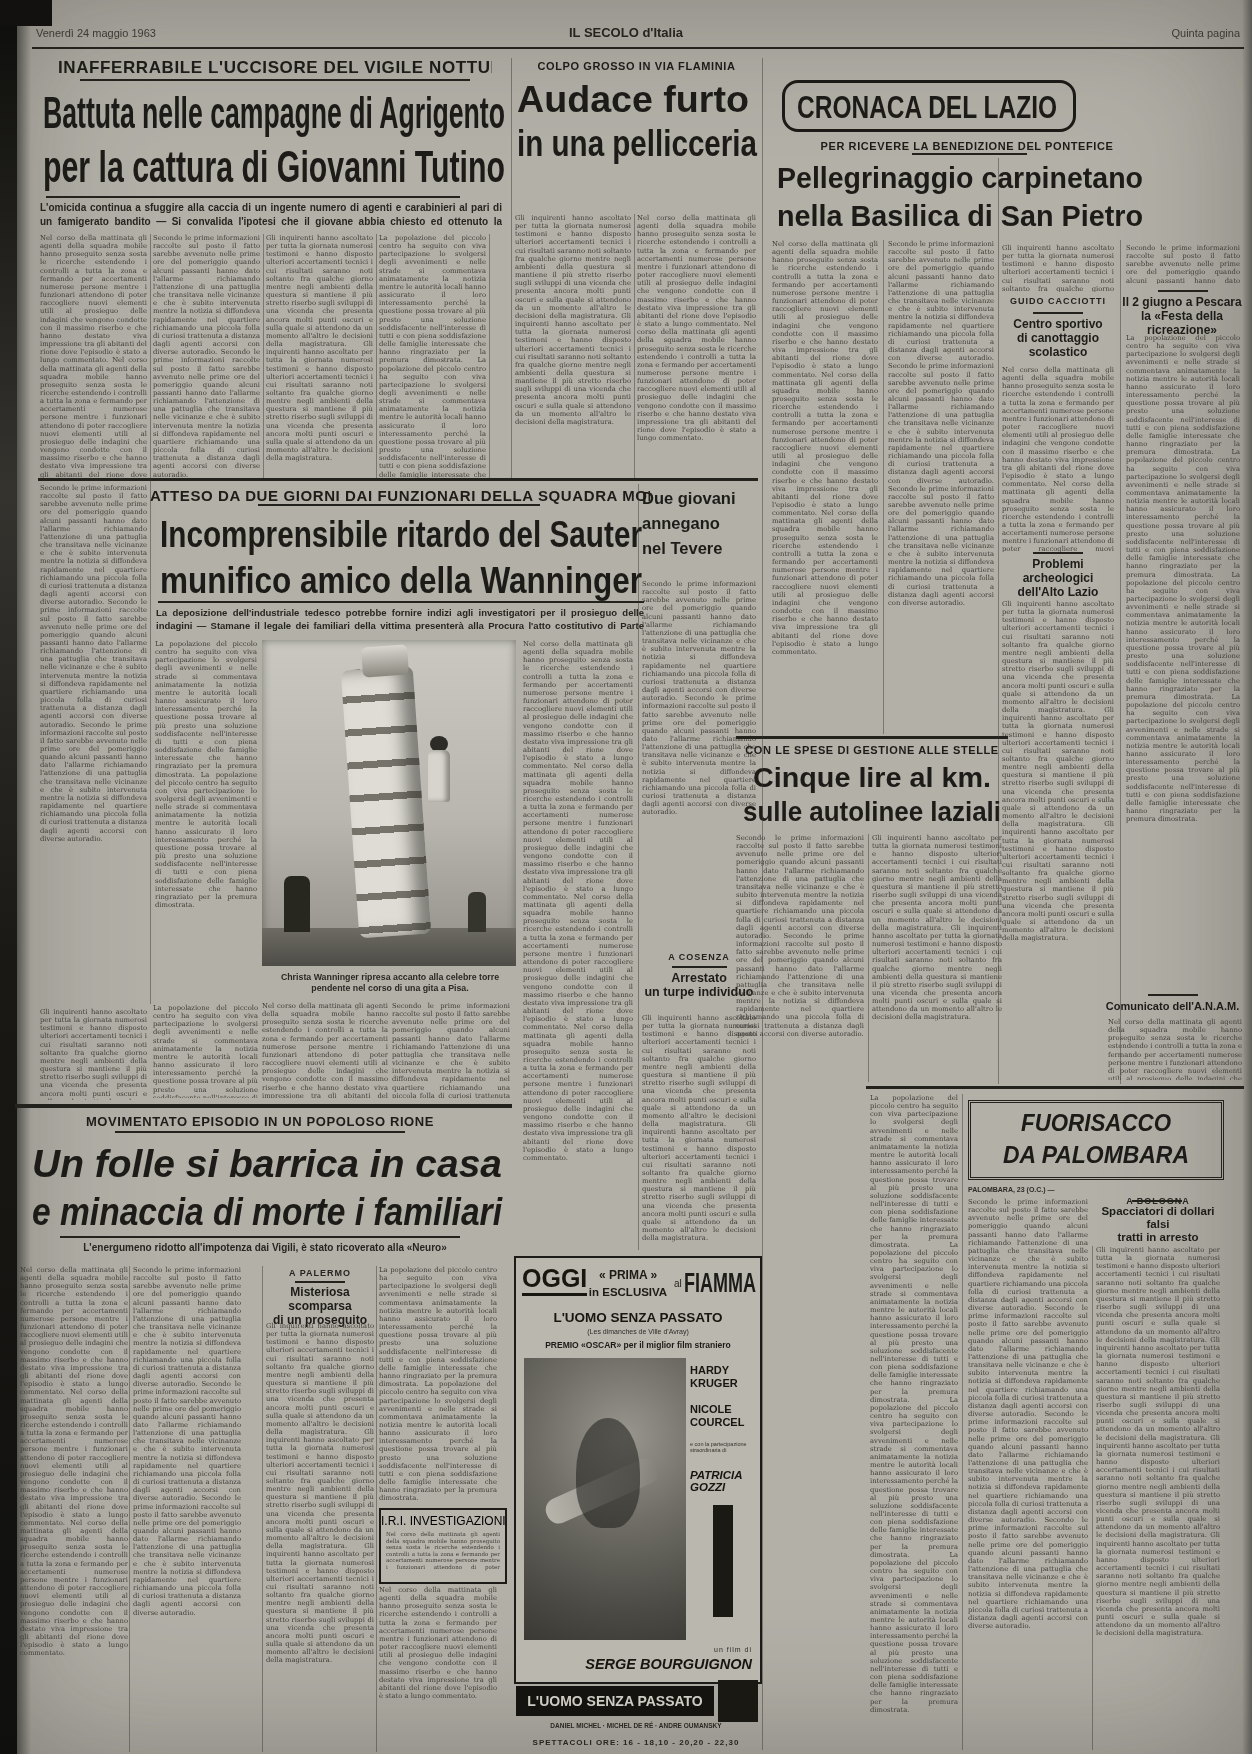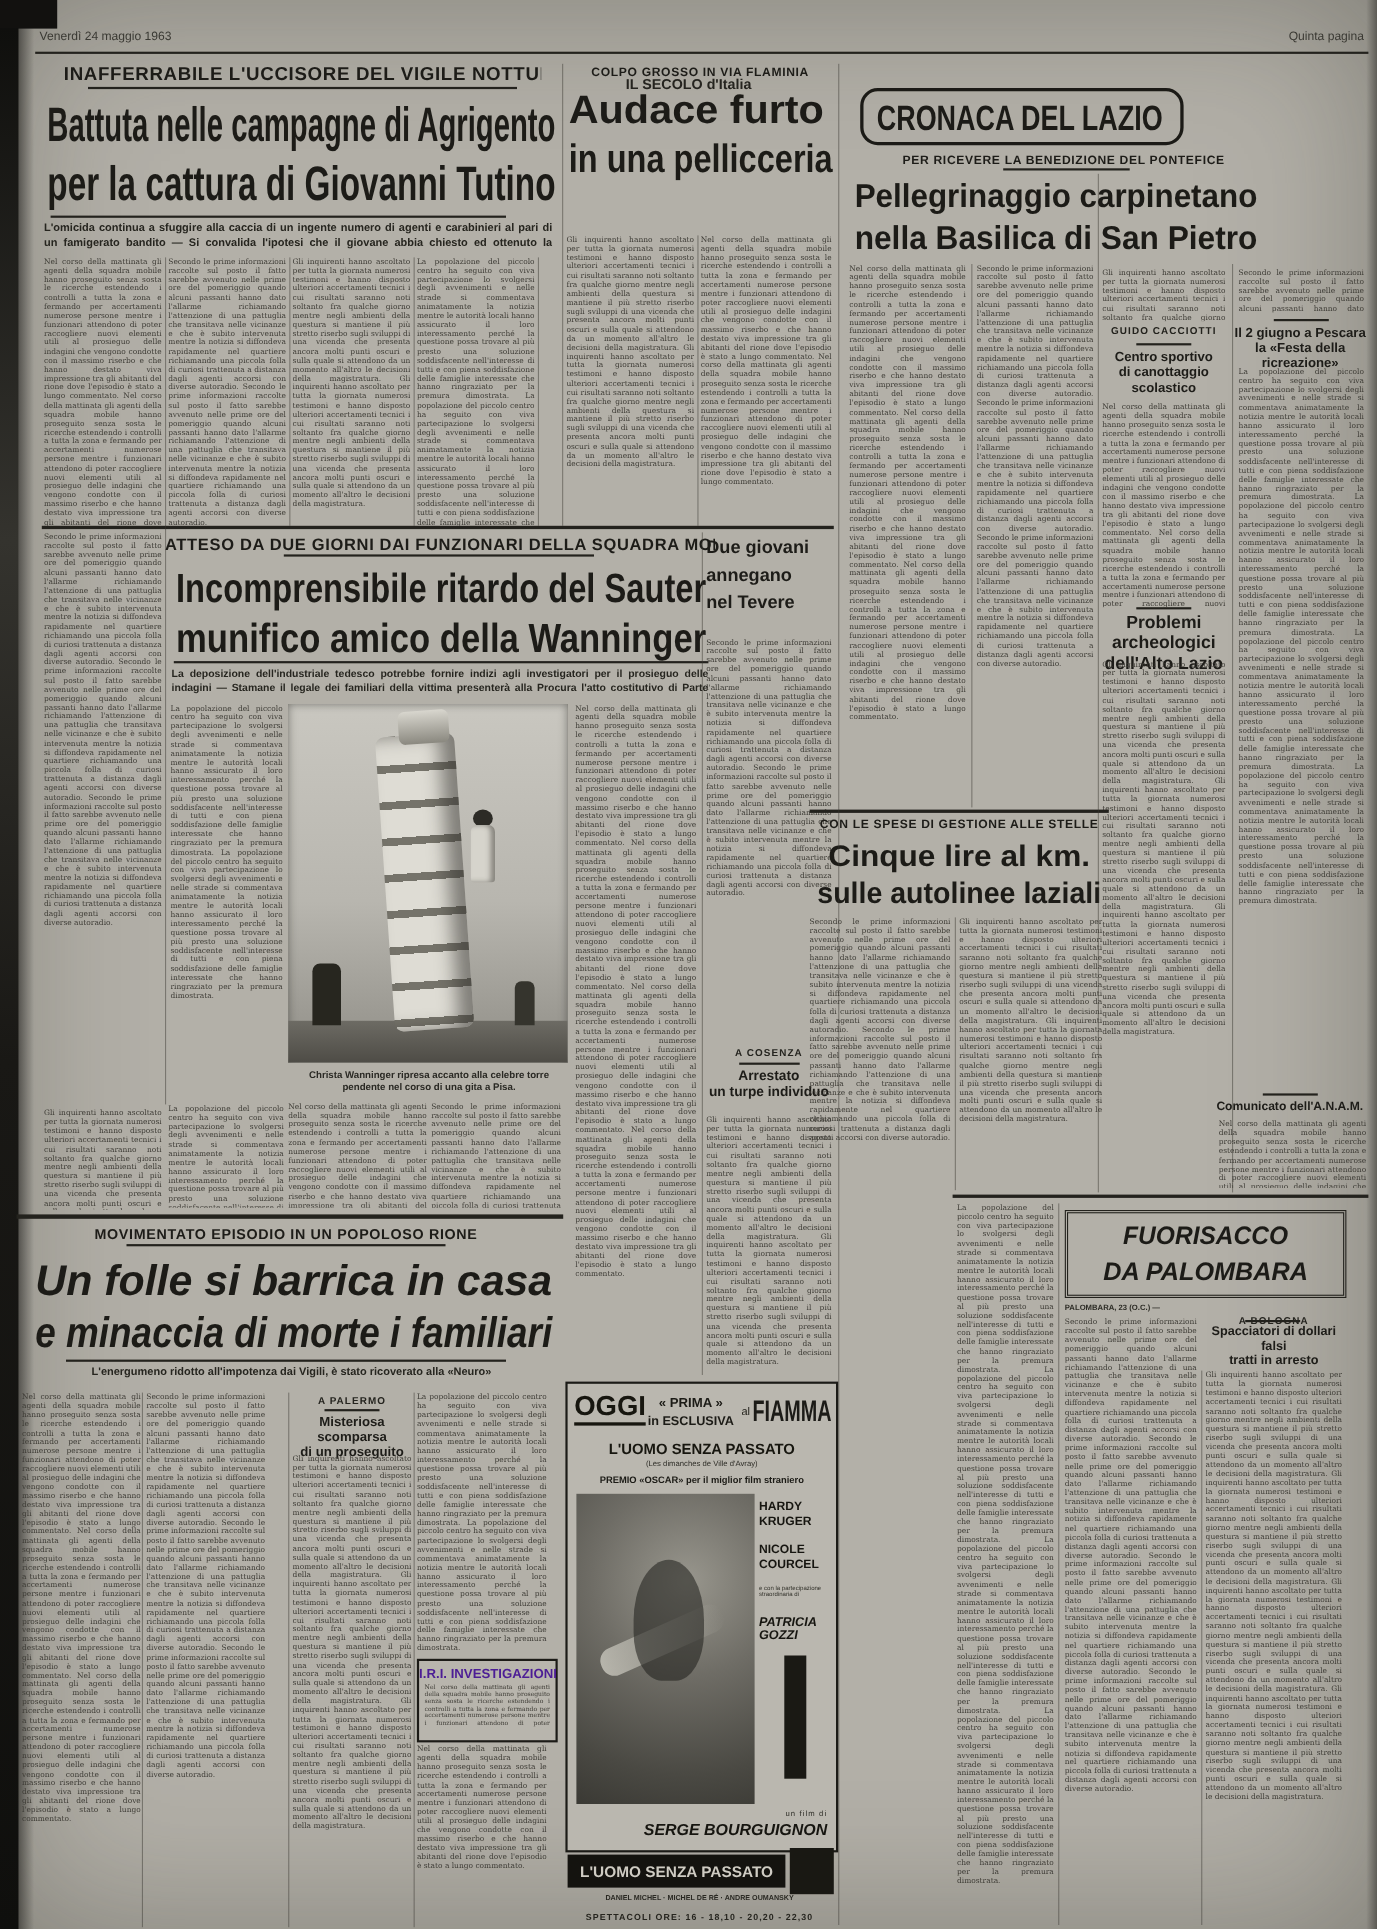--- a/index.html
+++ b/index.html
@@ -26,21 +26,21 @@
 <body>
 
 <div class="page">
 
   <div class="abs" style="left:0;top:0;width:17px;height:1754px;background:linear-gradient(180deg,#0d0d0b,#34332e 28%,#191815 55%,#0f0f0d 100%);"></div>
   <div class="abs" style="left:17px;top:0;width:14px;height:1754px;background:linear-gradient(90deg,rgba(30,29,26,.55),rgba(30,29,26,0));"></div>
   <div class="abs" style="left:1242px;top:0;width:10px;height:1754px;background:linear-gradient(270deg,rgba(40,39,35,.5),rgba(40,39,35,0));"></div>
   <div class="abs" style="left:0;top:0;width:52px;height:26px;background:#12110f;"></div>
 
   <div class="abs" style="left:36px;top:27px;width:220px;font-size:11px;color:#3a3933;">Venerdì 24 maggio 1963</div>
-  <div class="abs" style="left:520px;top:25px;width:212px;text-align:center;font-size:13px;font-weight:bold;color:#25241f;margin-top:44px;">IL SECOLO d'Italia</div>
+  <div class="abs" style="left:520px;top:25px;width:212px;text-align:center;font-size:13px;font-weight:bold;color:#25241f;">IL SECOLO d'Italia</div>
   <div class="abs" style="left:1120px;top:27px;width:120px;text-align:right;font-size:11px;color:#3a3933;">Quinta pagina</div>
   <div class="abs hr" style="left:32px;top:47px;width:1212px;height:2px;"></div>
 
   <div class="abs kick" style="left:58px;top:58px;width:434px;font-size:17px;">INAFFERRABILE L'UCCISORE DEL VIGILE NOTTURNO</div>
   <div class="abs hr" style="left:80px;top:79px;width:390px;height:2px;"></div>
   <svg class="abs" style="left:38px;top:84px;" width="472" height="54">
       <text x="236" y="44" text-anchor="middle" font-size="44" textLength="462" lengthAdjust="spacingAndGlyphs">Battuta nelle campagne di Agrigento</text>
     </svg>
   <svg class="abs" style="left:38px;top:138px;" width="472" height="54">
       <text x="236" y="44" text-anchor="middle" font-size="44" textLength="462" lengthAdjust="spacingAndGlyphs">per la cattura di Giovanni Tutino</text>
@@ -78,21 +78,21 @@
     </svg>
   <div class="abs greek" style="left:772px;top:240px;width:106px;height:494px;">Nel corso della mattinata gli agenti della squadra mobile hanno proseguito senza sosta le ricerche estendendo i controlli a tutta la zona e fermando per accertamenti numerose persone mentre i funzionari attendono di poter raccogliere nuovi elementi utili al prosieguo delle indagini che vengono condotte con il massimo riserbo e che hanno destato viva impressione tra gli abitanti del rione dove l'episodio è stato a lungo commentato. Nel corso della mattinata gli agenti della squadra mobile hanno proseguito senza sosta le ricerche estendendo i controlli a tutta la zona e fermando per accertamenti numerose persone mentre i funzionari attendono di poter raccogliere nuovi elementi utili al prosieguo delle indagini che vengono condotte con il massimo riserbo e che hanno destato viva impressione tra gli abitanti del rione dove l'episodio è stato a lungo commentato. Nel corso della mattinata gli agenti della squadra mobile hanno proseguito senza sosta le ricerche estendendo i controlli a tutta la zona e fermando per accertamenti numerose persone mentre i funzionari attendono di poter raccogliere nuovi elementi utili al prosieguo delle indagini che vengono condotte con il massimo riserbo e che hanno destato viva impressione tra gli abitanti del rione dove l'episodio è stato a lungo commentato. </div>
   <div class="abs greek" style="left:888px;top:240px;width:106px;height:494px;">Secondo le prime informazioni raccolte sul posto il fatto sarebbe avvenuto nelle prime ore del pomeriggio quando alcuni passanti hanno dato l'allarme richiamando l'attenzione di una pattuglia che transitava nelle vicinanze e che è subito intervenuta mentre la notizia si diffondeva rapidamente nel quartiere richiamando una piccola folla di curiosi trattenuta a distanza dagli agenti accorsi con diverse autoradio. Secondo le prime informazioni raccolte sul posto il fatto sarebbe avvenuto nelle prime ore del pomeriggio quando alcuni passanti hanno dato l'allarme richiamando l'attenzione di una pattuglia che transitava nelle vicinanze e che è subito intervenuta mentre la notizia si diffondeva rapidamente nel quartiere richiamando una piccola folla di curiosi trattenuta a distanza dagli agenti accorsi con diverse autoradio. Secondo le prime informazioni raccolte sul posto il fatto sarebbe avvenuto nelle prime ore del pomeriggio quando alcuni passanti hanno dato l'allarme richiamando l'attenzione di una pattuglia che transitava nelle vicinanze e che è subito intervenuta mentre la notizia si diffondeva rapidamente nel quartiere richiamando una piccola folla di curiosi trattenuta a distanza dagli agenti accorsi con diverse autoradio. </div>
 
   <div class="abs greek" style="left:1002px;top:244px;width:112px;height:48px;">Gli inquirenti hanno ascoltato per tutta la giornata numerosi testimoni e hanno disposto ulteriori accertamenti tecnici i cui risultati saranno noti soltanto fra qualche giorno mentre negli ambienti della questura si mantiene il più stretto riserbo sugli sviluppi di una vicenda che presenta ancora molti punti oscuri e sulla quale si attendono da un momento all'altro le decisioni della magistratura. </div>
   <div class="abs byline" style="left:1002px;top:296px;width:112px;">GUIDO CACCIOTTI</div>
   <div class="abs hr" style="left:1033px;top:312px;width:50px;height:1.5px;"></div>
   <div class="abs sub" style="left:1002px;top:318px;width:112px;font-size:12px;"><span>Centro sportivo</span><br><span>di canottaggio scolastico</span></div>
   <div class="abs greek" style="left:1002px;top:366px;width:112px;height:186px;">Nel corso della mattinata gli agenti della squadra mobile hanno proseguito senza sosta le ricerche estendendo i controlli a tutta la zona e fermando per accertamenti numerose persone mentre i funzionari attendono di poter raccogliere nuovi elementi utili al prosieguo delle indagini che vengono condotte con il massimo riserbo e che hanno destato viva impressione tra gli abitanti del rione dove l'episodio è stato a lungo commentato. Nel corso della mattinata gli agenti della squadra mobile hanno proseguito senza sosta le ricerche estendendo i controlli a tutta la zona e fermando per accertamenti numerose persone mentre i funzionari attendono di poter raccogliere nuovi elementi utili al prosieguo delle indagini che vengono condotte con il massimo riserbo e che hanno destato viva impressione tra gli abitanti del rione dove l'episodio è stato a lungo commentato. </div>
   <div class="abs hr" style="left:1033px;top:552px;width:50px;height:1.5px;"></div>
-  <div class="abs sub" style="left:1002px;top:558px;width:112px;font-size:16px;"><span>Problemi archeologici</span><br><span>dell'Alto Lazio</span></div>
+  <div class="abs sub" style="left:1002px;top:558px;width:112px;font-size:12px;"><span>Problemi archeologici</span><br><span>dell'Alto Lazio</span></div>
   <div class="abs greek" style="left:1002px;top:600px;width:112px;height:482px;">Gli inquirenti hanno ascoltato per tutta la giornata numerosi testimoni e hanno disposto ulteriori accertamenti tecnici i cui risultati saranno noti soltanto fra qualche giorno mentre negli ambienti della questura si mantiene il più stretto riserbo sugli sviluppi di una vicenda che presenta ancora molti punti oscuri e sulla quale si attendono da un momento all'altro le decisioni della magistratura. Gli inquirenti hanno ascoltato per tutta la giornata numerosi testimoni e hanno disposto ulteriori accertamenti tecnici i cui risultati saranno noti soltanto fra qualche giorno mentre negli ambienti della questura si mantiene il più stretto riserbo sugli sviluppi di una vicenda che presenta ancora molti punti oscuri e sulla quale si attendono da un momento all'altro le decisioni della magistratura. Gli inquirenti hanno ascoltato per tutta la giornata numerosi testimoni e hanno disposto ulteriori accertamenti tecnici i cui risultati saranno noti soltanto fra qualche giorno mentre negli ambienti della questura si mantiene il più stretto riserbo sugli sviluppi di una vicenda che presenta ancora molti punti oscuri e sulla quale si attendono da un momento all'altro le decisioni della magistratura. </div>
 
   <div class="abs greek" style="left:1126px;top:244px;width:114px;height:40px;">Secondo le prime informazioni raccolte sul posto il fatto sarebbe avvenuto nelle prime ore del pomeriggio quando alcuni passanti hanno dato l'allarme richiamando l'attenzione di una pattuglia che transitava nelle vicinanze e che è subito intervenuta mentre la notizia si diffondeva rapidamente nel quartiere richiamando una piccola folla di curiosi trattenuta a distanza dagli agenti accorsi con diverse autoradio. </div>
   <div class="abs hr" style="left:1158px;top:290px;width:50px;height:2px;"></div>
   <div class="abs sub" style="left:1120px;top:296px;width:124px;font-size:12px;"><span>Il 2 giugno a Pescara</span><br><span>la «Festa della ricreazione»</span></div>
   <div class="abs greek" style="left:1126px;top:334px;width:114px;height:656px;">La popolazione del piccolo centro ha seguito con viva partecipazione lo svolgersi degli avvenimenti e nelle strade si commentava animatamente la notizia mentre le autorità locali hanno assicurato il loro interessamento perché la questione possa trovare al più presto una soluzione soddisfacente nell'interesse di tutti e con piena soddisfazione delle famiglie interessate che hanno ringraziato per la premura dimostrata. La popolazione del piccolo centro ha seguito con viva partecipazione lo svolgersi degli avvenimenti e nelle strade si commentava animatamente la notizia mentre le autorità locali hanno assicurato il loro interessamento perché la questione possa trovare al più presto una soluzione soddisfacente nell'interesse di tutti e con piena soddisfazione delle famiglie interessate che hanno ringraziato per la premura dimostrata. La popolazione del piccolo centro ha seguito con viva partecipazione lo svolgersi degli avvenimenti e nelle strade si commentava animatamente la notizia mentre le autorità locali hanno assicurato il loro interessamento perché la questione possa trovare al più presto una soluzione soddisfacente nell'interesse di tutti e con piena soddisfazione delle famiglie interessate che hanno ringraziato per la premura dimostrata. La popolazione del piccolo centro ha seguito con viva partecipazione lo svolgersi degli avvenimenti e nelle strade si commentava animatamente la notizia mentre le autorità locali hanno assicurato il loro interessamento perché la questione possa trovare al più presto una soluzione soddisfacente nell'interesse di tutti e con piena soddisfazione delle famiglie interessate che hanno ringraziato per la premura dimostrata. </div>
   <div class="abs hr" style="left:1148px;top:994px;width:50px;height:2px;"></div>
   <div class="abs sub" style="left:1100px;top:1000px;width:145px;font-size:11px;">Comunicato dell'A.N.A.M.</div>
   <div class="abs greek" style="left:1108px;top:1018px;width:134px;height:62px;">Nel corso della mattinata gli agenti della squadra mobile hanno proseguito senza sosta le ricerche estendendo i controlli a tutta la zona e fermando per accertamenti numerose persone mentre i funzionari attendono di poter raccogliere nuovi elementi utili al prosieguo delle indagini che vengono condotte con il massimo riserbo e che hanno destato viva impressione tra gli abitanti del rione dove l'episodio è stato a lungo commentato. </div>
 
@@ -156,21 +156,21 @@
   <div class="abs deck" style="left:25px;top:1242px;width:480px;font-size:10px;">L'energumeno ridotto all'impotenza dai Vigili, è stato ricoverato alla «Neuro»</div>
   <div class="abs greek" style="left:20px;top:1266px;width:108px;height:486px;">Nel corso della mattinata gli agenti della squadra mobile hanno proseguito senza sosta le ricerche estendendo i controlli a tutta la zona e fermando per accertamenti numerose persone mentre i funzionari attendono di poter raccogliere nuovi elementi utili al prosieguo delle indagini che vengono condotte con il massimo riserbo e che hanno destato viva impressione tra gli abitanti del rione dove l'episodio è stato a lungo commentato. Nel corso della mattinata gli agenti della squadra mobile hanno proseguito senza sosta le ricerche estendendo i controlli a tutta la zona e fermando per accertamenti numerose persone mentre i funzionari attendono di poter raccogliere nuovi elementi utili al prosieguo delle indagini che vengono condotte con il massimo riserbo e che hanno destato viva impressione tra gli abitanti del rione dove l'episodio è stato a lungo commentato. Nel corso della mattinata gli agenti della squadra mobile hanno proseguito senza sosta le ricerche estendendo i controlli a tutta la zona e fermando per accertamenti numerose persone mentre i funzionari attendono di poter raccogliere nuovi elementi utili al prosieguo delle indagini che vengono condotte con il massimo riserbo e che hanno destato viva impressione tra gli abitanti del rione dove l'episodio è stato a lungo commentato. </div>
   <div class="abs greek" style="left:133px;top:1266px;width:108px;height:486px;">Secondo le prime informazioni raccolte sul posto il fatto sarebbe avvenuto nelle prime ore del pomeriggio quando alcuni passanti hanno dato l'allarme richiamando l'attenzione di una pattuglia che transitava nelle vicinanze e che è subito intervenuta mentre la notizia si diffondeva rapidamente nel quartiere richiamando una piccola folla di curiosi trattenuta a distanza dagli agenti accorsi con diverse autoradio. Secondo le prime informazioni raccolte sul posto il fatto sarebbe avvenuto nelle prime ore del pomeriggio quando alcuni passanti hanno dato l'allarme richiamando l'attenzione di una pattuglia che transitava nelle vicinanze e che è subito intervenuta mentre la notizia si diffondeva rapidamente nel quartiere richiamando una piccola folla di curiosi trattenuta a distanza dagli agenti accorsi con diverse autoradio. Secondo le prime informazioni raccolte sul posto il fatto sarebbe avvenuto nelle prime ore del pomeriggio quando alcuni passanti hanno dato l'allarme richiamando l'attenzione di una pattuglia che transitava nelle vicinanze e che è subito intervenuta mentre la notizia si diffondeva rapidamente nel quartiere richiamando una piccola folla di curiosi trattenuta a distanza dagli agenti accorsi con diverse autoradio. </div>
   <div class="abs place" style="left:266px;top:1268px;width:108px;">A PALERMO</div>
   <div class="abs hr" style="left:295px;top:1281px;width:50px;height:1.5px;"></div>
   <div class="abs sub" style="left:266px;top:1286px;width:108px;font-size:12px;"><span>Misteriosa scomparsa</span><br><span>di un proseguito</span></div>
   <div class="abs greek" style="left:266px;top:1322px;width:108px;height:430px;">Gli inquirenti hanno ascoltato per tutta la giornata numerosi testimoni e hanno disposto ulteriori accertamenti tecnici i cui risultati saranno noti soltanto fra qualche giorno mentre negli ambienti della questura si mantiene il più stretto riserbo sugli sviluppi di una vicenda che presenta ancora molti punti oscuri e sulla quale si attendono da un momento all'altro le decisioni della magistratura. Gli inquirenti hanno ascoltato per tutta la giornata numerosi testimoni e hanno disposto ulteriori accertamenti tecnici i cui risultati saranno noti soltanto fra qualche giorno mentre negli ambienti della questura si mantiene il più stretto riserbo sugli sviluppi di una vicenda che presenta ancora molti punti oscuri e sulla quale si attendono da un momento all'altro le decisioni della magistratura. Gli inquirenti hanno ascoltato per tutta la giornata numerosi testimoni e hanno disposto ulteriori accertamenti tecnici i cui risultati saranno noti soltanto fra qualche giorno mentre negli ambienti della questura si mantiene il più stretto riserbo sugli sviluppi di una vicenda che presenta ancora molti punti oscuri e sulla quale si attendono da un momento all'altro le decisioni della magistratura. </div>
   <div class="abs greek" style="left:379px;top:1266px;width:118px;height:236px;">La popolazione del piccolo centro ha seguito con viva partecipazione lo svolgersi degli avvenimenti e nelle strade si commentava animatamente la notizia mentre le autorità locali hanno assicurato il loro interessamento perché la questione possa trovare al più presto una soluzione soddisfacente nell'interesse di tutti e con piena soddisfazione delle famiglie interessate che hanno ringraziato per la premura dimostrata. La popolazione del piccolo centro ha seguito con viva partecipazione lo svolgersi degli avvenimenti e nelle strade si commentava animatamente la notizia mentre le autorità locali hanno assicurato il loro interessamento perché la questione possa trovare al più presto una soluzione soddisfacente nell'interesse di tutti e con piena soddisfazione delle famiglie interessate che hanno ringraziato per la premura dimostrata. </div>
 
   <div class="abs" style="left:379px;top:1508px;width:124px;height:72px;border:2px solid #1c1b17;background:#b8b5ad;text-align:center;">
-    <div style="font-weight:bold;font-size:12px;margin-top:4px;color:#4c1d95;"><span>I.R.I.</span>&nbsp;<span>INVESTIGAZIONI</span></div>
+    <div style="font-weight:normal;font-size:12px;margin-top:4px;color:#000000;"><span>I.R.I.</span>&nbsp;<span>INVESTIGAZIONI</span></div>
     <div class="greek" style="height:40px;margin:3px 5px 0 5px;font-size:5.5px;">Nel corso della mattinata gli agenti della squadra mobile hanno proseguito senza sosta le ricerche estendendo i controlli a tutta la zona e fermando per accertamenti numerose persone mentre i funzionari attendono di poter raccogliere nuovi elementi utili al prosieguo delle indagini che vengono condotte con il massimo riserbo e che hanno destato viva impressione tra gli abitanti del rione dove l'episodio è stato a lungo commentato. </div>
   </div>
   <div class="abs greek" style="left:379px;top:1586px;width:118px;height:166px;">Nel corso della mattinata gli agenti della squadra mobile hanno proseguito senza sosta le ricerche estendendo i controlli a tutta la zona e fermando per accertamenti numerose persone mentre i funzionari attendono di poter raccogliere nuovi elementi utili al prosieguo delle indagini che vengono condotte con il massimo riserbo e che hanno destato viva impressione tra gli abitanti del rione dove l'episodio è stato a lungo commentato. </div>
 
   <div class="abs adbox" style="left:514px;top:1256px;width:244px;height:424px;">
     <div class="abs" style="left:6px;top:6px;font-weight:bold;font-size:25px;color:#17160f;border-bottom:3px solid #17160f;">OGGI</div>
     <div class="abs" style="left:72px;top:10px;width:80px;text-align:center;font-weight:bold;font-size:12px;color:#1c1b16;">« PRIMA »</div>
     <div class="abs" style="left:64px;top:28px;width:96px;text-align:center;font-weight:bold;font-size:11.5px;color:#1c1b16;">in ESCLUSIVA</div>
     <div class="abs" style="left:158px;top:20px;font-size:10px;color:#24231d;">al</div>
     <svg class="abs" style="left:166px;top:4px;" width="76" height="38">

